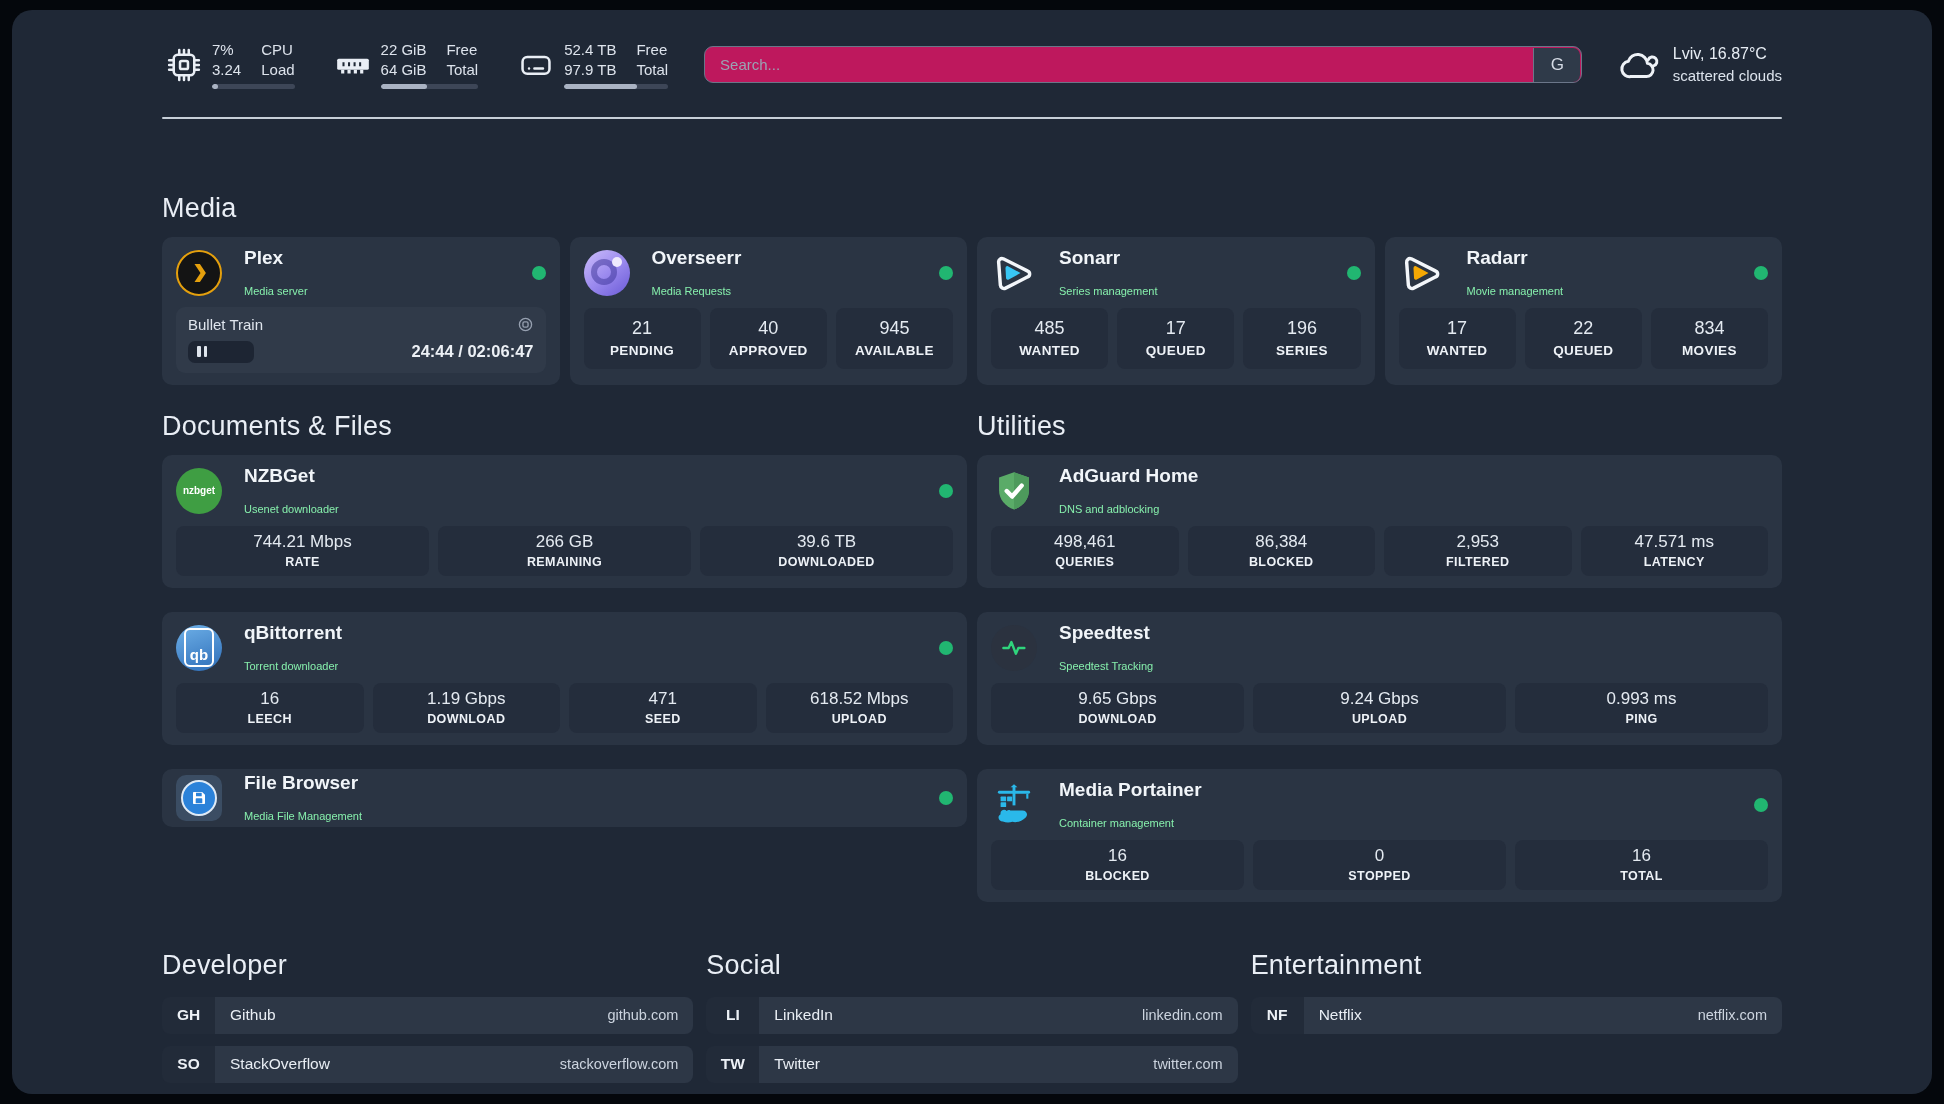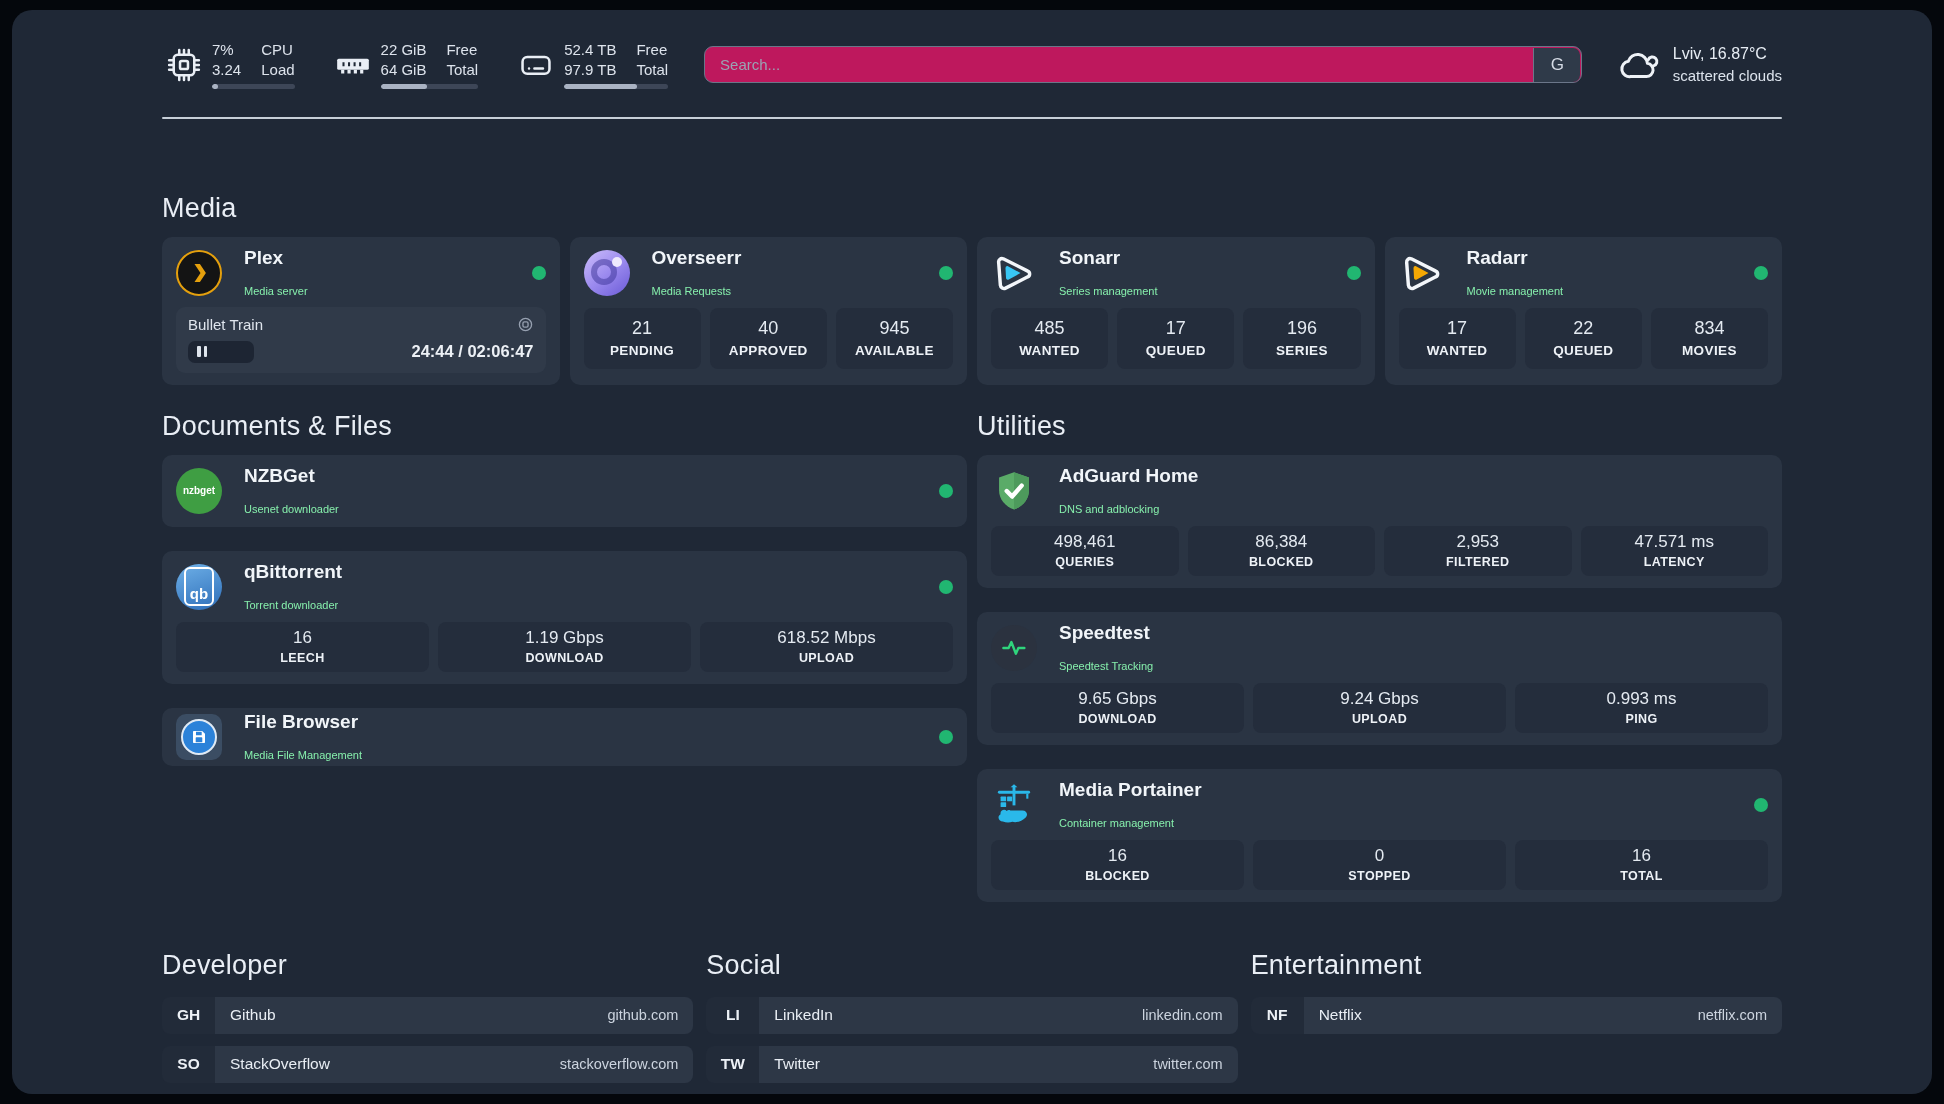--- a/index.html
+++ b/index.html
@@ -330,20 +330,34 @@
         <div class="card-head">
           <div class="app-icon icon-circle-green">
             <span>nzbget</span>
           </div>
           <div class="app-titles">
             <div class="app-name">NZBGet</div>
             <div class="app-desc">Usenet downloader</div>
           </div>
           <div class="status-dot"></div>
         </div>
+        <div class="tiles sm">
+          <div class="tile">
+            <div class="tile-value">744.21 Mbps</div>
+            <div class="tile-label">RATE</div>
+          </div>
+          <div class="tile">
+            <div class="tile-value">266 GB</div>
+            <div class="tile-label">REMAINING</div>
+          </div>
+          <div class="tile">
+            <div class="tile-value">39.6 TB</div>
+            <div class="tile-label">DOWNLOADED</div>
+          </div>
+        </div>
       </div>
 
       <div class="card">
         <div class="card-head">
           <div class="app-icon icon-qb">
             <span>qb</span>
           </div>
           <div class="app-titles">
             <div class="app-name">qBittorrent</div>
             <div class="app-desc">Torrent downloader</div>
@@ -351,20 +365,24 @@
           <div class="status-dot"></div>
         </div>
         <div class="tiles sm">
           <div class="tile">
             <div class="tile-value">16</div>
             <div class="tile-label">LEECH</div>
           </div>
           <div class="tile">
             <div class="tile-value">1.19 Gbps</div>
             <div class="tile-label">DOWNLOAD</div>
+          </div>
+          <div class="tile">
+            <div class="tile-value">471</div>
+            <div class="tile-label">SEED</div>
           </div>
           <div class="tile">
             <div class="tile-value">618.52 Mbps</div>
             <div class="tile-label">UPLOAD</div>
           </div>
         </div>
       </div>
 
       <div class="card compact">
         <div class="card-head">

